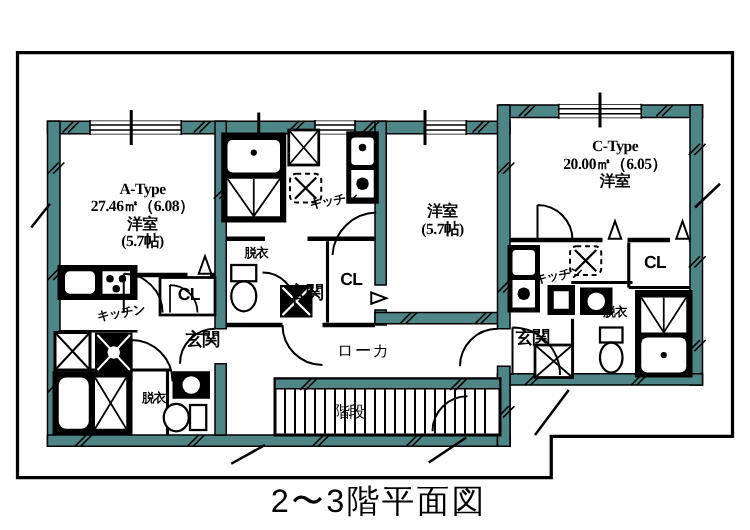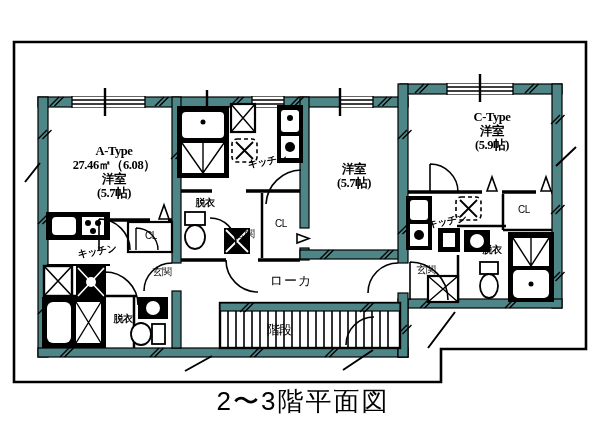--- a/index.html
+++ b/index.html
@@ -9,21 +9,21 @@
     overflow:hidden;
   }
   .canvas svg{position:absolute;left:0;top:0;}
   .lbl{
     position:absolute;transform:translate(-50%,-50%);
     white-space:nowrap;text-align:center;color:#000;line-height:1.12;
   }
   .unit-lbl{font-size:12.5px;font-weight:bold;letter-spacing:-0.4px;}
   .unit-lbl span{display:block;font-family:Liberation Serif, serif;}
   .small-lbl{font-size:10px;font-weight:bold;letter-spacing:-0.5px;}
-  .med-lbl{font-size:10px;font-weight:normal;letter-spacing:-0.5px;}
+  .med-lbl{font-size:14px;font-weight:bold;letter-spacing:-0.5px;}
   .skew{transform:translate(-50%,-50%) rotate(-9deg);}
   .hall-lbl{font-size:13px;font-weight:normal;letter-spacing:1px;}
   .stairs-lbl{font-size:13px;font-weight:normal;letter-spacing:-1px;}
   .caption{
     position:absolute;left:303px;top:401px;transform:translate(-50%,-50%);
     font-size:26px;font-weight:normal;letter-spacing:2px;white-space:nowrap;text-align:right;
   }
 </style>
 </head>
 <body>
@@ -248,22 +248,22 @@
   <span>(5.7帖)</span>
 </div>
 
 <div class="lbl unit-lbl" style="left:354px;top:176px">
   <span>洋室</span>
   <span>(5.7帖)</span>
 </div>
 
 <div class="lbl unit-lbl" style="left:492px;top:131px">
   <span>C-Type</span>
+  <span>20.00㎡（6.05）</span>
   <span>洋室</span>
-  <span>(5.9帖)</span>
 </div>
 
 <div class="lbl small-lbl skew" style="left:97px;top:251px">キッチン</div>
 <div class="lbl small-lbl skew" style="left:267px;top:161px">キッチン</div>
 <div class="lbl small-lbl skew" style="left:447px;top:221px">キッチン</div>
 
 <div class="lbl small-lbl" style="left:123px;top:319px">脱衣</div>
 <div class="lbl small-lbl" style="left:205px;top:203px">脱衣</div>
 <div class="lbl small-lbl" style="left:492px;top:250px">脱衣</div>
 

